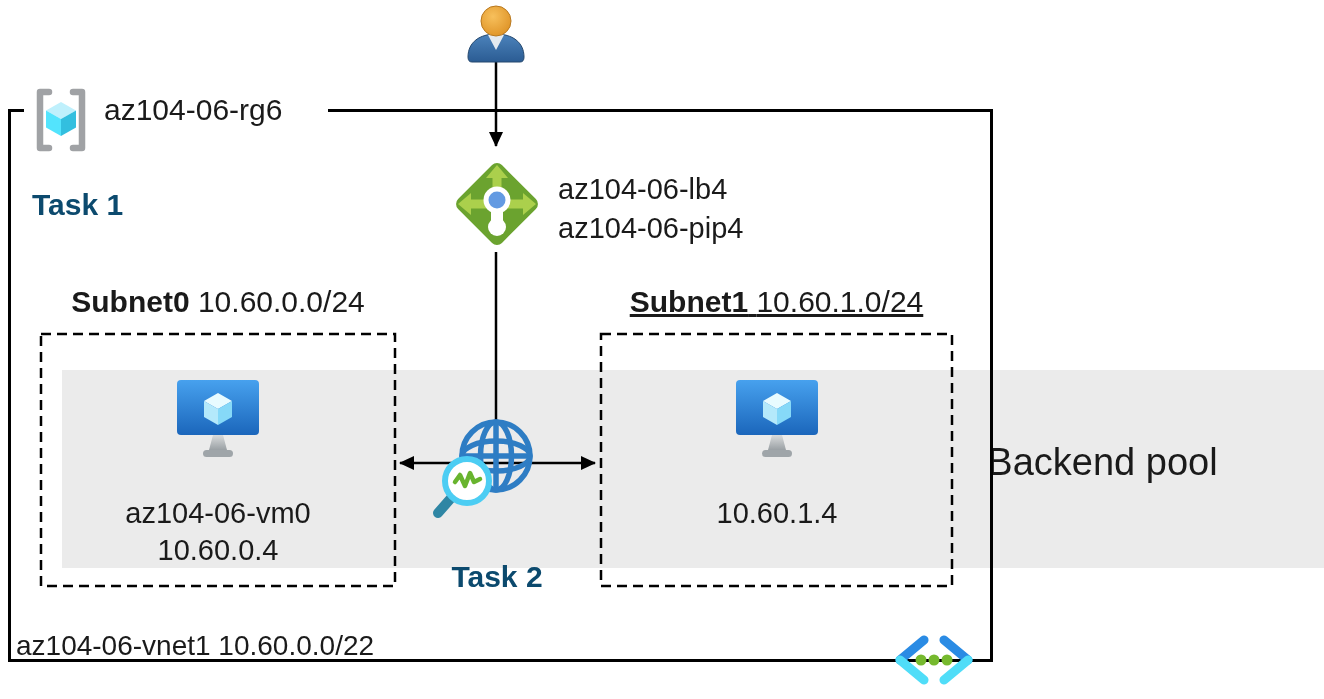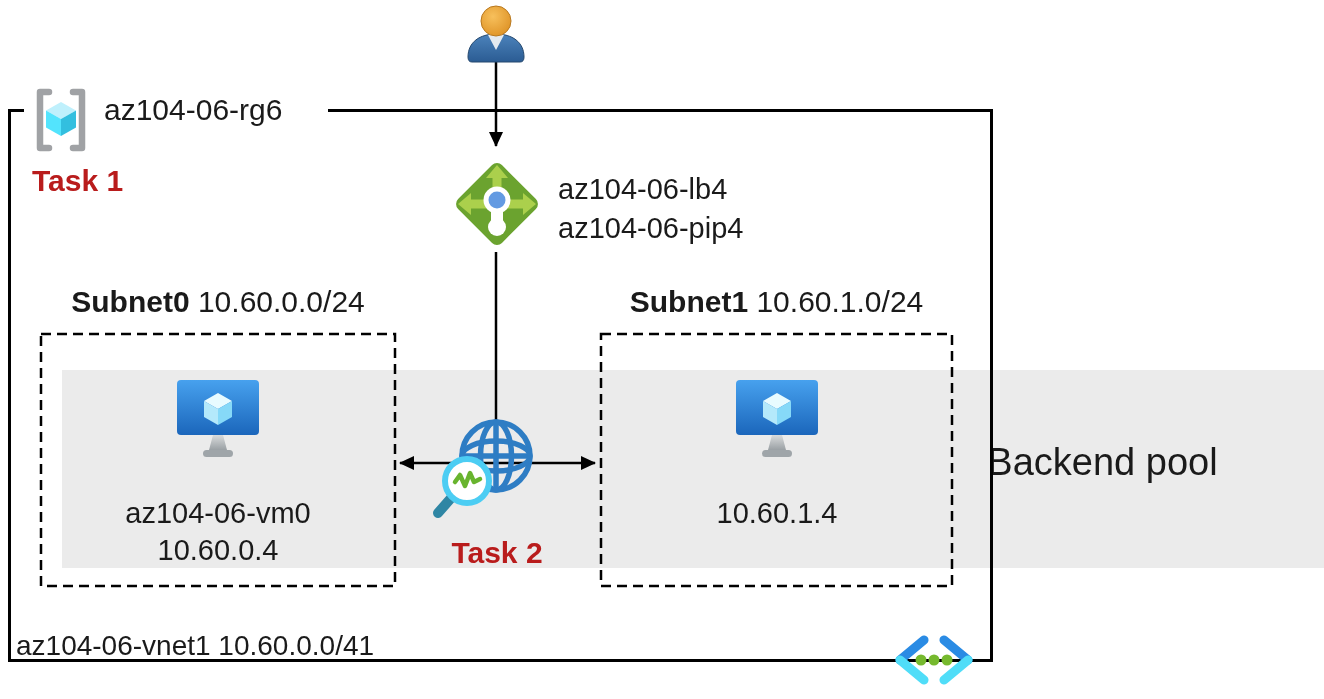--- a/index.html
+++ b/index.html
@@ -10,39 +10,39 @@
   }
   .lbl { position:absolute; white-space:nowrap;text-align:right; }
   .band { position:absolute; left:62px; top:370px; width:1262px; height:198px; background:#ebebeb; z-index:0; }
   .rg-box { position:absolute; left:8px; top:109px; width:985px; height:553px; border:3px solid #000; z-index:2; pointer-events:none; }
   .border-patch { position:absolute; left:24px; top:103px; width:304px; height:13px; background:#ffffff; z-index:3; }
   .overlay { position:absolute; left:0; top:0; z-index:5; pointer-events:none; }
   .icon { position:absolute; z-index:6; }
   .subnet-frame { position:absolute; z-index:4; }
   .txt { z-index:6; }
   .under-border { z-index:1; }
-  .task { font-weight:bold; color:#b91c1c; font-size:30px; }
+  .task { font-weight:bold; color:#0c4a6e; font-size:30px;margin-top:24px; }
   .big { font-size:38px; }
   .bold { font-weight:bold; }
   .fs29 { font-size:29px; }
   .fs30 { font-size:30px; }
   .fs28 { font-size:28px; }
   .center { text-align:center; }
 </style>
 </head>
 <body>
 
 <div class="canvas">
 
   <div class="band"></div>
   <div class="lbl big center under-border" style="left:938px; top:441px; width:329px;">Backend pool</div>
 
   <div class="lbl fs28 under-border" style="left:16px; top:630px;">
     <span>az104-06-vnet1</span>
-    <span>10.60.0.0/41</span>
+    <span>10.60.0.0/22</span>
   </div>
 
   <div class="rg-box"></div>
   <div class="border-patch"></div>
 
   <svg class="subnet-frame" style="left:39px; top:332px;" width="358" height="258">
     <rect x="2" y="2" width="354" height="252" fill="none" stroke="#000" stroke-width="2.5" stroke-dasharray="10 6"></rect>
   </svg>
   <svg class="subnet-frame" style="left:599px; top:332px;" width="356" height="258">
     <rect x="2" y="2" width="351" height="252" fill="none" stroke="#000" stroke-width="2.5" stroke-dasharray="10 6"></rect>
@@ -96,21 +96,21 @@
     <circle cx="50" cy="46" r="13.5" fill="#ffffff"></circle>
     <circle cx="50" cy="46" r="8.5" fill="#639ae2"></circle>
   </svg>
   <div class="lbl fs29 txt" style="left:558px; top:173px;">az104-06-lb4</div>
   <div class="lbl fs29 txt" style="left:558px; top:212px;">az104-06-pip4</div>
 
   <div class="lbl fs30 center txt" style="left:41px; top:285px; width:354px;">
     <span class="bold">Subnet0</span>
     <span>10.60.0.0/24</span>
   </div>
-  <div class="lbl fs30 center txt" style="left:601px; top:285px; width:351px;">
+  <div class="lbl fs30 center txt" style="left:601px; top:285px; width:351px;text-decoration:underline;">
     <span class="bold">Subnet1</span>
     <span>10.60.1.0/24</span>
   </div>
 
   <svg class="icon" style="left:172px; top:378px;" width="92" height="84" viewBox="0 0 92 84">
     <defs>
       <linearGradient id="vmga" x1="0" y1="0" x2="0" y2="1">
         <stop offset="0%" stop-color="#47a1ee"></stop>
           <stop offset="100%" stop-color="#1b66bb"></stop>
       </linearGradient>

